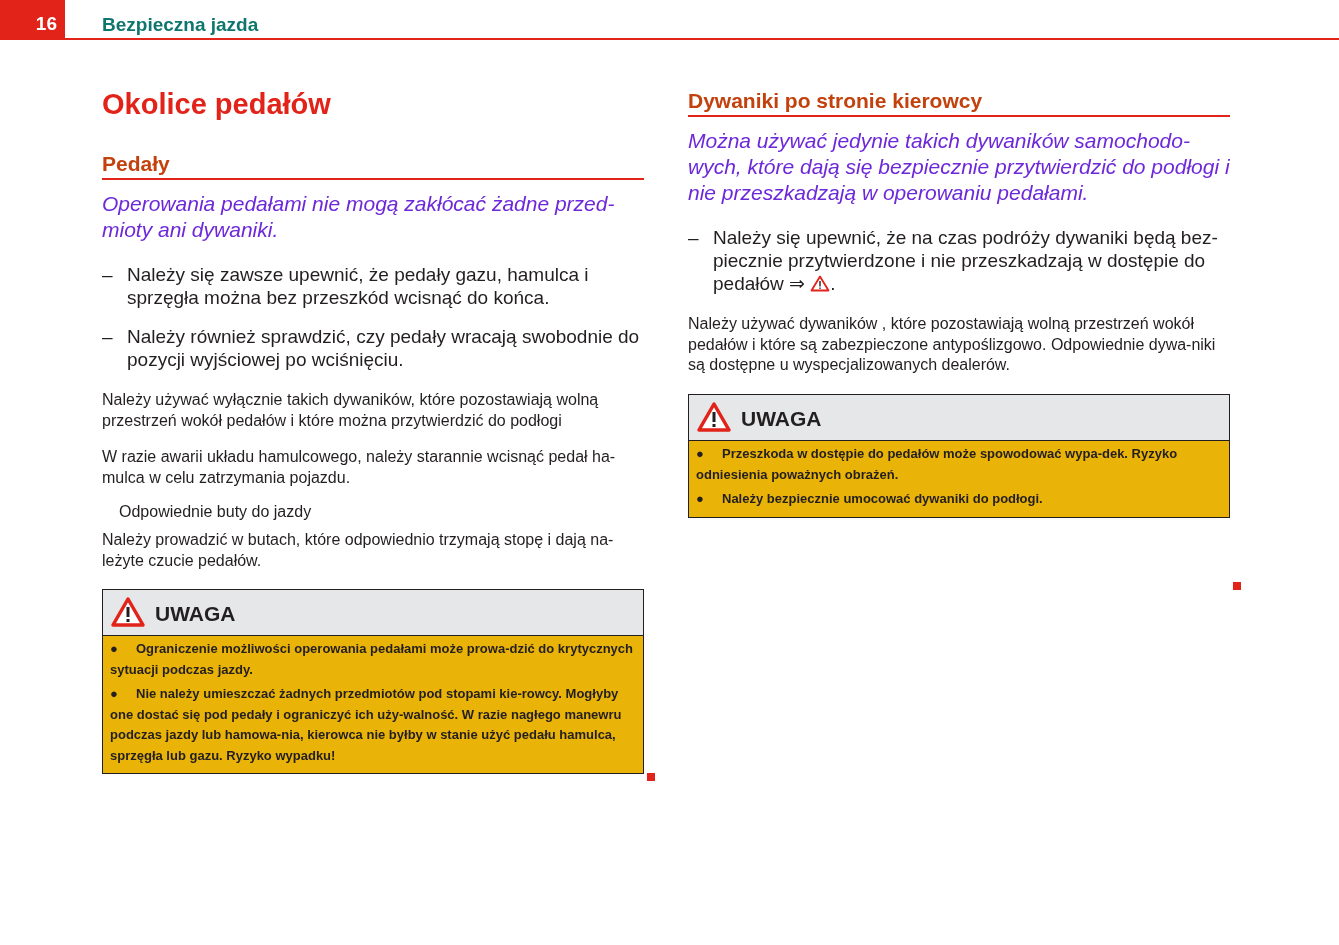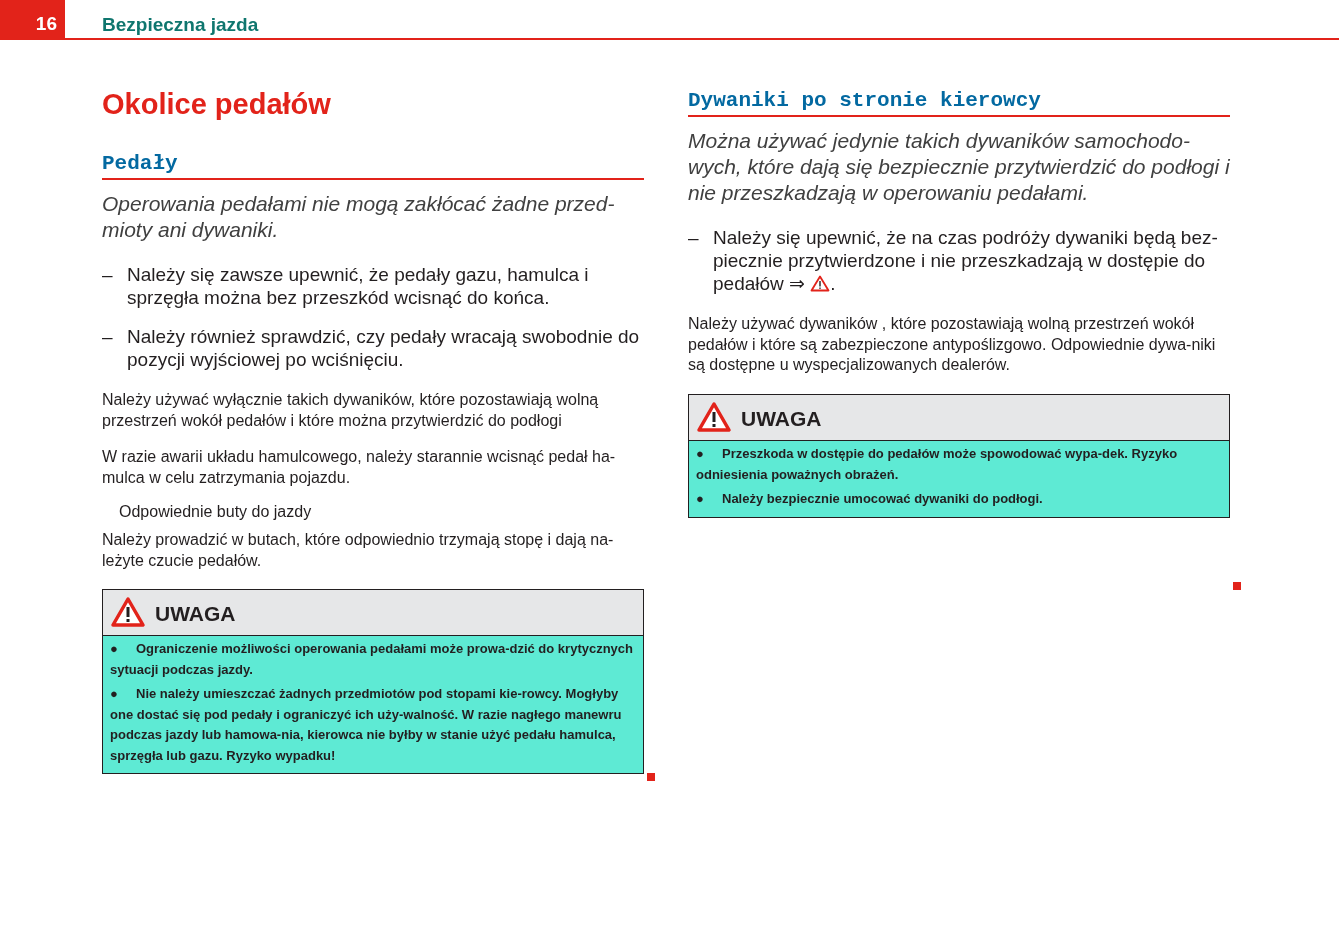--- a/index.html
+++ b/index.html
@@ -7,31 +7,31 @@
     .page-num-box { position: absolute; left: 0; top: 0; width: 65px; height: 40px; background: #e2231a; }
     .page-num { position: absolute; left: 0; top: 13px; width: 57px; text-align: right; color: #fff; font-weight: bold; font-size: 19px; }
     .running-head { position: absolute; left: 102px; top: 14px; font-weight: bold; font-size: 19px; color: #0f766e; }
     .head-rule { position: absolute; left: 65px; top: 38px; width: 1274px; height: 2px; background: #e2231a; }
 
     .col { position: absolute; top: 0; }
     .col-left { left: 102px; width: 542px; }
     .col-right { left: 688px; width: 542px; }
 
     .h1 { position: absolute; left: 0; top: 88px; font-size: 29px; font-weight: bold; color: #e2231a; white-space: nowrap; }
-    .h2 { position: absolute; left: 0; font-size: 21px; font-weight: bold; color: #0369a1; white-space: nowrap; font-family: Liberation Mono, monospace; }
+    .h2 { position: absolute; left: 0; font-size: 21px; font-weight: bold; color: #c2410c; white-space: nowrap; }
     .h2-rule { position: absolute; left: 0; width: 542px; height: 2px; background: #e2231a; }
 
-    .intro { position: absolute; left: 0; width: 542px; font-style: italic; font-size: 21px; line-height: 26px; color: #404040; }
+    .intro { position: absolute; left: 0; width: 542px; font-style: italic; font-size: 21px; line-height: 26px; color: #6d28d9; }
     .dash-list { position: absolute; left: 0; width: 542px; margin: 0; padding: 0; list-style: none; }
     .dash-item { position: relative; padding-left: 25px; font-size: 19px; line-height: 23px; margin-bottom: 16px; }
     .dash-item .dash { position: absolute; left: 0; top: 0; }
     .body-text { position: absolute; left: 0; width: 542px; font-size: 16px; line-height: 20.5px; }
     .sub-h { position: absolute; left: 17px; font-size: 16px; font-weight: normal; text-align: center; }
 
-    .warn { position: absolute; left: 0; width: 540px; border: 1px solid #231f20; background: #5eead4; }
+    .warn { position: absolute; left: 0; width: 540px; border: 1px solid #231f20; background: #eab308; }
     .warn-head { height: 45px; background: #e6e7e8; border-bottom: 1px solid #231f20; position: relative; }
     .warn-icon { position: absolute; left: 7px; top: 6px; width: 36px; height: 32px; }
     .warn-title { position: absolute; left: 52px; top: 12px; font-size: 21px; font-weight: bold; }
     .warn-body { padding: 3px 6px 3px 7px; }
     .warn-item { font-size: 13px; font-weight: bold; line-height: 20.5px; margin-bottom: 4px; }
     .warn-item .bullet { display: inline-block; width: 26px; }
     .end-mark { position: absolute; width: 8px; height: 8px; background: #e2231a; }
     .inline-warn { display: inline-block; width: 20px; height: 17px; vertical-align: -2px; }
   </style>
 </head>

